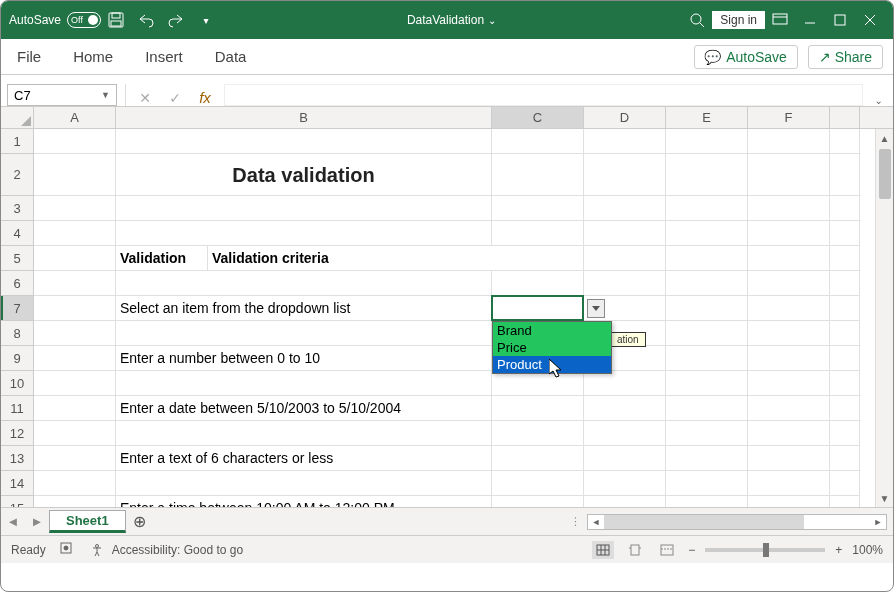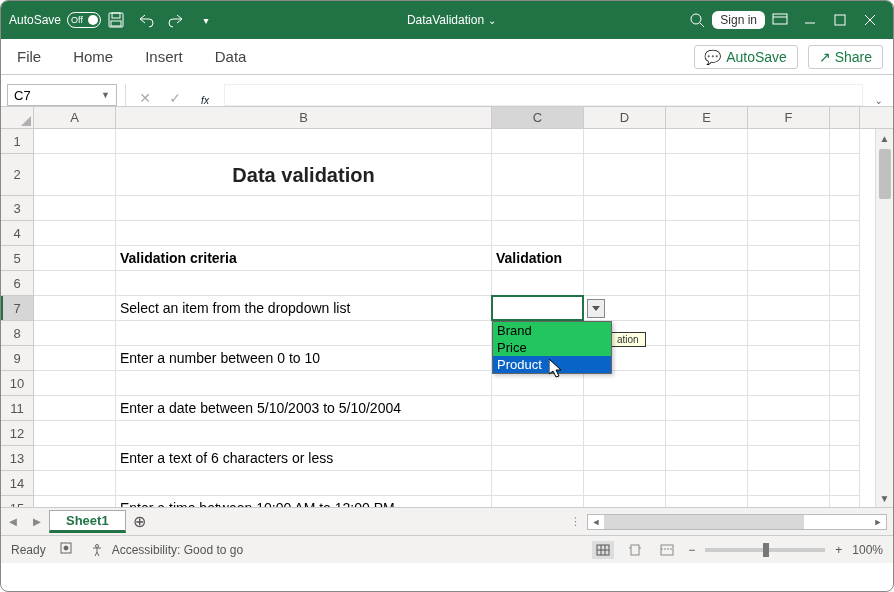--- a/index.html
+++ b/index.html
@@ -6,38 +6,38 @@
   body { width: 894px; height: 592px; background: #fff; border: 1px solid #888; border-radius: 8px; overflow: hidden; position: relative; }
   
   
   .titlebar { background: #217346; height: 38px; display: flex; align-items: center; color: #fff; font-size: 12px; padding: 12px 8px; }
   .titlebar .autosave { display: flex; align-items: center; gap: 6px; }
   .titlebar .toggle { width: 34px; height: 16px; border: 1px solid #fff; border-radius: 8px; display: inline-flex; align-items: center; padding: 0 3px; font-size: 9px; position: relative; }
   .titlebar .toggle::after { content:""; width:10px; height:10px; border-radius:50%; background:#fff; position:absolute; right:2px; }
   .titlebar .tb-icon { width: 30px; height: 30px; display:flex; align-items:center; justify-content:center; cursor:pointer; }
   .titlebar .filename { flex:0 0 auto; margin: 0 auto; display:flex; align-items:center; gap:4px; }
   .titlebar .spacer { flex: 1; }
-  .titlebar .signin { background:#fff; color:#333; padding:2px 8px; border-radius:6px; font-size:12px; }
+  .titlebar .signin { background:#fff; color:#333; padding:2px 8px; border-radius:0; font-size:12px; }
   .titlebar svg { stroke:#fff; fill:none; }
   
   
   .menubar { height: 36px; background:#fff; border-bottom:1px solid #ccc; display:flex; align-items:center; padding:0 10px; gap:20px; }
   .menubar .menu-item { color:#444; font-size:15px; cursor:pointer; padding:4px 6px; }
   .menubar .right { margin-left:auto; display:flex; gap:10px; }
   .menubar .btn { border:1px solid #ccc; border-radius:3px; padding:3px 10px; font-size:14px; display:flex; align-items:center; gap:4px; cursor:pointer; }
   .menubar .btn.comments { color:#1a7a45; }
   .menubar .btn.share { color:#1a7a45; }
   
   
   .formulabar { height: 32px; border-bottom:1px solid #ccc; display:flex; align-items:flex-end; background:#fff; padding:0 6px; gap:8px; }
   .namebox { width:110px; height:22px; border:1px solid #bbb; background:#fff; display:flex; align-items:center; padding:0 6px; font-size:13px; justify-content:space-between; }
   .namebox .dd { font-size:9px; color:#666; }
   .fb-sep { width:1px; height:22px; background:#ddd; }
   .fb-icon { color:#aaa; font-size:14px; width:22px; text-align:center; cursor:pointer; }
-  .fx { font-style:italic; font-size:10px; color:#0f172a; }
+  .fx { font-style:italic; font-size:15px; color:#a16207; }
   .formula-input { flex:1; height:22px; border:1px solid #eee; background:#fff; }
   .formula-expand { font-size:10px; color:#666; padding:0 4px; cursor:pointer; }
   
   
   .grid-area { position:relative; height: 400px; overflow:hidden; background:#fff; }
   .col-headers { display:flex; height:22px; background:#f3f2f1; border-bottom:1px solid #ccc; }
   .ch-corner { width:33px; border-right:1px solid #ccc; background:#f3f2f1; position:relative; }
   .ch-corner::after { content:""; position:absolute; right:2px; bottom:2px; border-style:solid; border-width:0 0 10px 10px; border-color:transparent transparent #b0b0b0 transparent; }
   .ch { border-right:1px solid #ccc; text-align:center; font-size:13px; color:#555; line-height:22px; background:#f3f2f1; }
   .ch.active { background:#d6d6d6; }
@@ -250,22 +250,22 @@
         <div class="cell B"></div>
         <div class="cell C"></div>
         <div class="cell D"></div>
         <div class="cell E"></div>
         <div class="cell F"></div>
         <div class="cell G"></div>
       </div>
     <div class="row">
         <div class="rh">5</div>
         <div class="cell A"></div>
+        <div class="cell C bold">Validation</div>
         <div class="cell B bold">Validation criteria</div>
-        <div class="cell C bold">Validation</div>
         <div class="cell D"></div>
         <div class="cell E"></div>
         <div class="cell F"></div>
         <div class="cell G"></div>
       </div>
     <div class="row">
         <div class="rh">6</div>
         <div class="cell A"></div>
         <div class="cell B"></div>
         <div class="cell C"></div>

